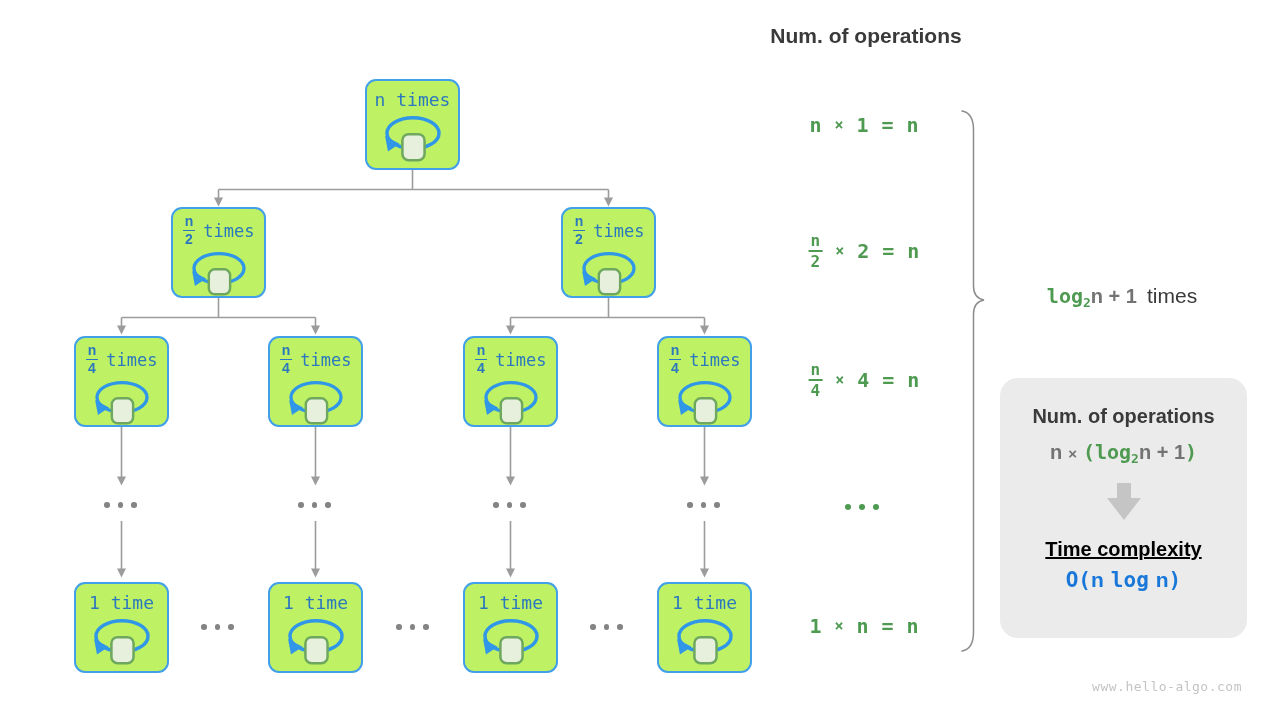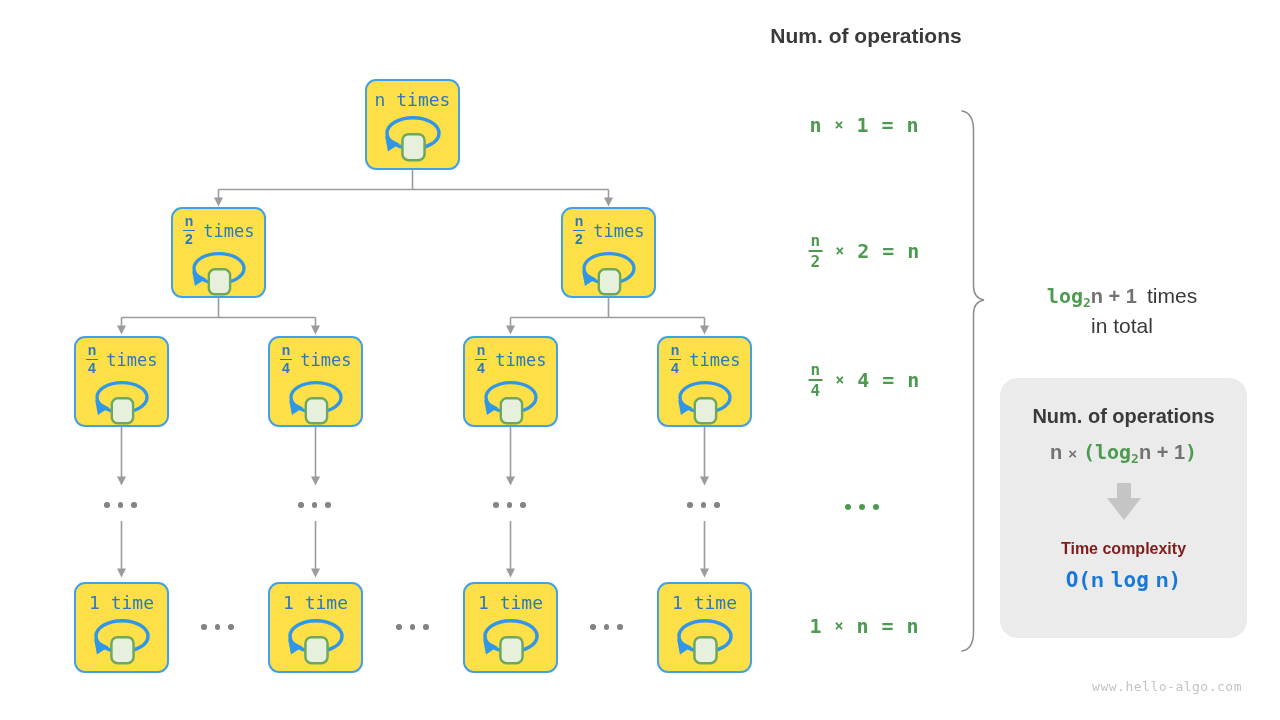--- a/index.html
+++ b/index.html
@@ -3,21 +3,21 @@
 <meta charset="utf-8">
 <style>
   * { margin:0; padding:0; box-sizing:border-box; }
   html,body { width:1280px; height:720px; }
   body { background:#ffffff; font-family:"Liberation Sans", sans-serif; position:relative; overflow:hidden; }
   #canvas { position:absolute; left:0; top:0; width:1280px; height:720px; }
 
   
   .node {
     position:absolute; width:95px; height:91px;
-    background:#fde047; border:2.5px solid #41A0E8; border-radius:11px;
+    background:#bef264; border:2.5px solid #41A0E8; border-radius:11px;
     display:flex; flex-direction:column; align-items:center; padding-top:8px;
   }
   .node-label { font-family:"DejaVu Sans Mono", monospace; font-size:18px; color:#2B78BE; line-height:22px; }
   .fracline { display:flex; align-items:center; gap:8px; padding-top:0; }
   .node.fracnode { padding-top:5px; }
   .frac { display:inline-flex; flex-direction:column; align-items:center; font-family:"Liberation Sans", sans-serif; font-weight:bold; color:#2B78BE; font-size:14px; line-height:15px; }
   .fnum { border-bottom:1.8px solid #2B78BE; padding:0 2px 1px 2px; }
   .fden { padding-top:1px; }
   .funit { font-size:17px; color:#2B78BE; font-weight:500; }
   .loop { margin-top:1px; flex:none; }
@@ -48,21 +48,21 @@
   .sp-l { margin-left:10px; }
 
   
   .sumbox { position:absolute; left:1000px; top:378px; width:247px; height:260px;
             background:#EBEBEB; border-radius:18px;
             display:flex; flex-direction:column; align-items:center; padding-top:25px; }
   .sumbox .box-title { font-weight:bold; font-size:20px; color:#3A3A3A; line-height:26px; }
   .ops-formula { margin-top:8px; display:flex; align-items:baseline; font-size:20px; line-height:30px; }
   .ops-formula .x-small { font-size:15px; margin:0 6px; }
   .downarrow { margin-top:13px; }
-  .tc-title { margin-top:15px; font-weight:bold; font-size:16px; color:#7f1d1d; line-height:26px; }
+  .tc-title { margin-top:15px; font-weight:bold; font-size:20px; color:#000000; line-height:26px;text-decoration:underline; }
   .tc-formula { margin-top:6px; display:flex; align-items:baseline; font-size:21px; }
   .b-mono { font-family:"DejaVu Sans Mono", monospace; font-weight:bold; color:#1877D8; }
   .b-sans { font-family:"Liberation Sans", sans-serif; font-weight:bold; color:#1877D8; }
   .gap-l { margin-left:7px; } .gap-r { margin-right:7px; }
 
   .watermark { position:absolute; right:38px; top:679px;
                font-family:"DejaVu Sans Mono", monospace; font-size:13px; letter-spacing:0.5px; color:#C4C4C4; }
 
   svg.overlay { position:absolute; left:0; top:0; pointer-events:none; }
 </style>
@@ -299,21 +299,20 @@
       <span>n</span>
   </div>
 
   <div class="levels-note">
     <div class="l1">
       <span class="g-mono" style="font-size:20px">log</span>
         <span class="g-mono sub">2</span>
         <span class="g-sans" style="font-size:20px">n + 1</span>
         <span class="sp-l">times</span>
     </div>
-    <div class="l2">in total</div>
   </div>
 
   <div class="sumbox">
     <div class="box-title">Num. of operations</div>
     <div class="ops-formula">
       <span class="g-sans">n</span>
         <span class="g-sans x-small">×</span>
         <span class="g-mono">(</span>
         <span class="g-mono">log</span>
         <span class="g-mono sub">2</span>

